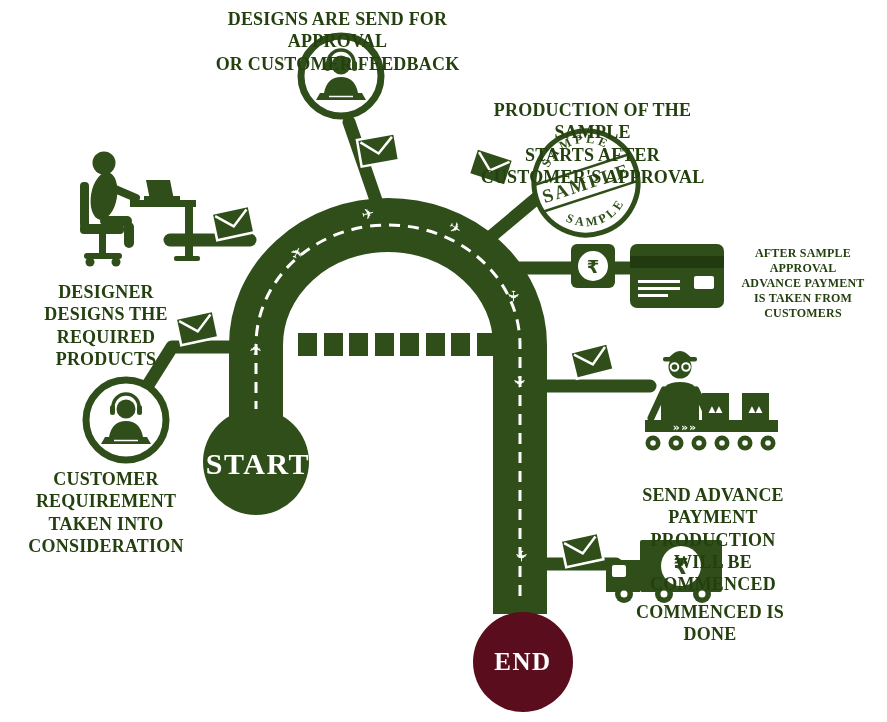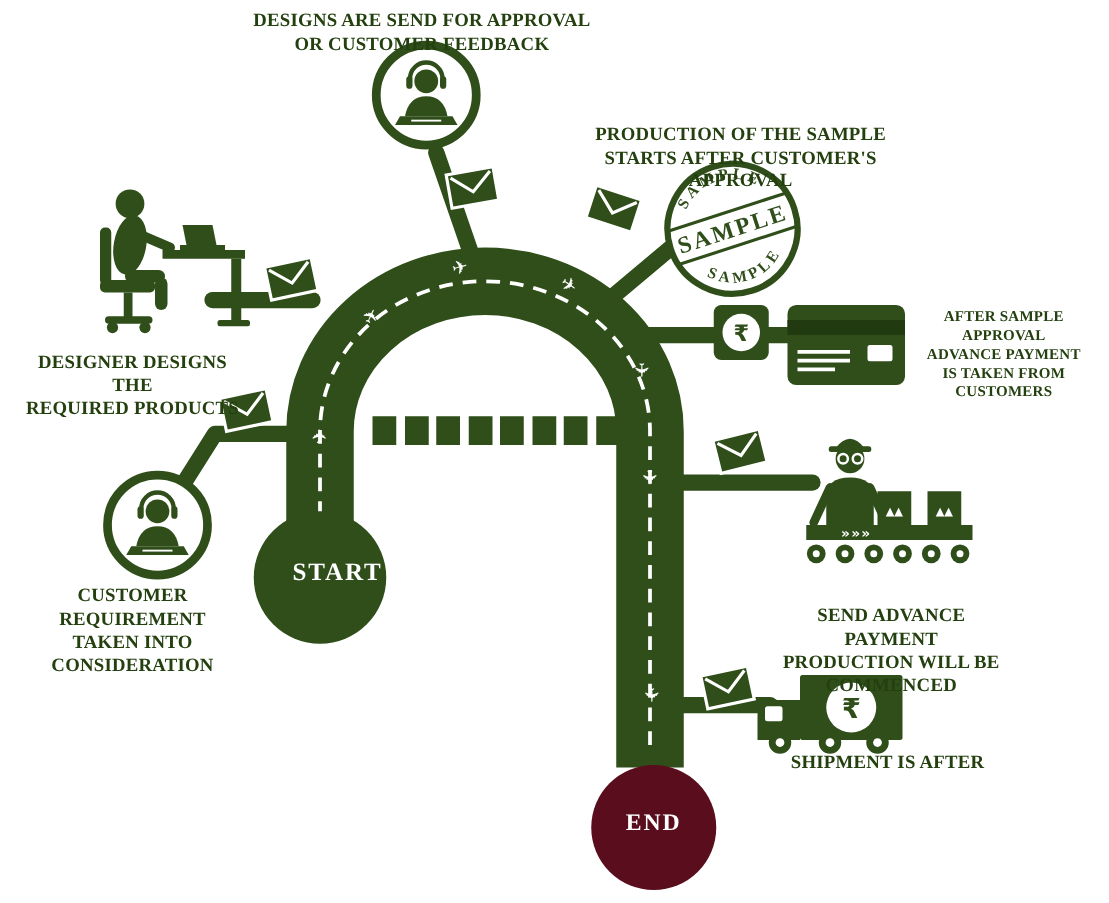--- a/index.html
+++ b/index.html
@@ -1,25 +1,25 @@
 <!DOCTYPE html>
 <html><head>
 <meta charset="utf-8">
 <style>
   * { margin:0; padding:0; box-sizing:border-box; }
   html,body { width:887px; height:722px; background:#ffffff; overflow:hidden; }
   .canvas { position:relative; width:887px; height:722px; background:#ffffff;
             font-family:"Liberation Serif", serif; }
   .svg-layer { position:absolute; left:0; top:0; }
   .label { position:absolute; color:#24400f; font-weight:700; text-align:center;
-           white-space:pre-line; font-size:15px; line-height:1.24; letter-spacing:.2px; }
+           white-space:pre-line; font-size:18px; line-height:1.24; letter-spacing:.2px; }
   .node-label { position:absolute; color:#ffffff; font-weight:700; text-align:center;
                 letter-spacing:1.5px; }
-  #start-label { left:212px; top:447px; width:116px; font-size:20px; }
-  #end-label   { left:468px; top:648px; width:110px; font-size:19px; }
+  #start-label { left:200px; top:447px; width:116px; font-size:30px; }
+  #end-label   { left:468px; top:648px; width:110px; font-size:25px; }
   #approval-label   { left:200px; top:8px;   width:275px; }
   #samples-label    { left:475px; top:99px;  width:235px; }
   #payment-label    { left:737px; top:246px; width:132px; font-size:12px; }
   #designer-label   { left:20px;  top:281px; width:172px; }
   #customer-label   { left:12px;  top:468px; width:188px; }
   #production-label { left:624px; top:484px; width:178px; }
   #shipment-label   { left:626px; top:601px; width:168px; }
 </style>
 </head>
 <body>
@@ -198,15 +198,15 @@
 <div class="label" id="payment-label">AFTER SAMPLE
 APPROVAL
 ADVANCE PAYMENT
 IS TAKEN FROM
 CUSTOMERS</div>
 <div class="label" id="customer-label">CUSTOMER REQUIREMENT
 TAKEN INTO CONSIDERATION</div>
 <div class="label" id="production-label">SEND ADVANCE PAYMENT
 PRODUCTION WILL BE
 COMMENCED</div>
-<div class="label" id="shipment-label">SHIPMENT IS AFTER</div>
+<div class="label" id="shipment-label">COMMENCED IS DONE</div>
 
 </div>
 
 </body></html>

